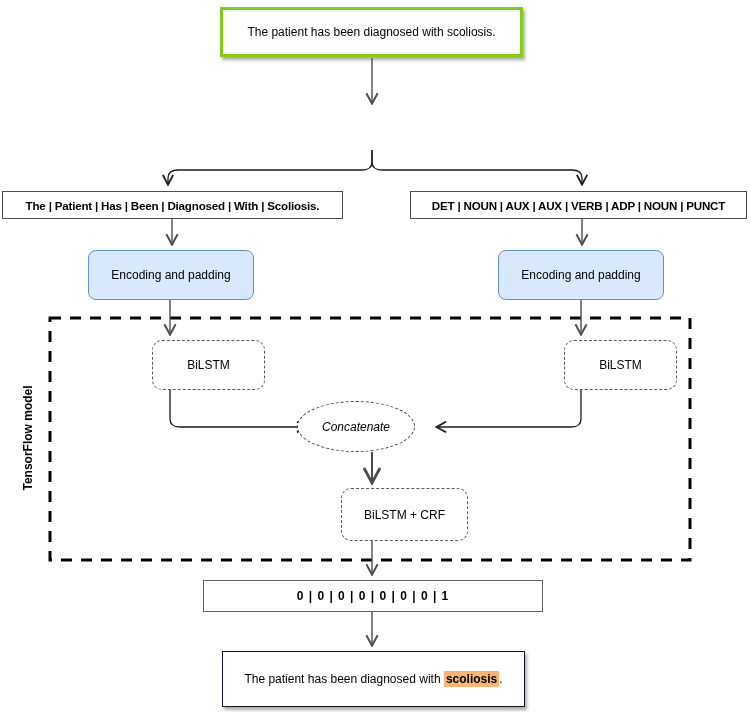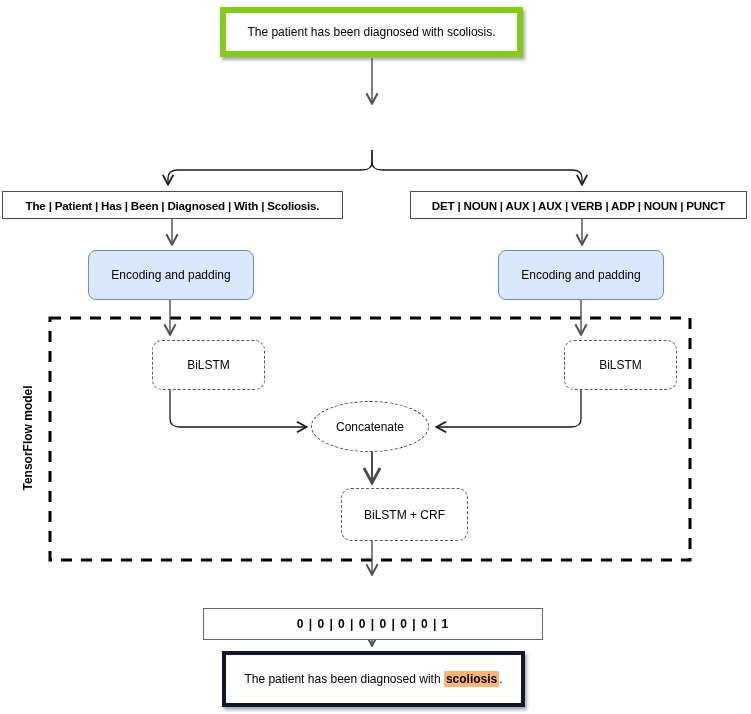--- a/index.html
+++ b/index.html
@@ -5,34 +5,34 @@
   html,body{margin:0;padding:0;background:#ffffff;}
   #canvas{
     position:relative;width:751px;height:714px;background:#ffffff;overflow:hidden;
     font-family:"Liberation Sans","DejaVu Sans",sans-serif;color:#000;
   }
   .node{
     position:absolute;display:flex;align-items:center;justify-content:center;
     box-sizing:border-box;background:#fff;font-size:12px;text-align:center;
     white-space:nowrap;
   }
-  .plain{border:6px solid #84cc16;}
+  .plain{border:3px solid #84cc16;}
   .shadowed{box-shadow:2px 3px 3px rgba(102,102,102,0.55);}
   .blue{
     background:#dae8fc;border:1px solid #6c8ebf;border-radius:8px;
   }
   .tokens{border:1px solid #4d4d4d;font-weight:bold;letter-spacing:-0.2px;font-size:11.6px;}
   .dashedbox{
     background:#fff;border:1.4px dashed #5a5a5a;border-radius:10px;margin-left:39px;
   }
   .ellipse{
     background:#fff;border:1.4px dashed #3c3c3c;border-radius:50%;
   }
   .vector{border:1px solid #666;font-weight:bold;letter-spacing:1px;}
-  .result-box{border:4px solid #0f172a;text-align:center;}
+  .result-box{border:1px solid #0f172a;text-align:center;}
   .hl{
     background:#f8b577;font-weight:bold;padding:1px 2px;border-radius:1px;
   }
   #tf-label{
     position:absolute;left:-27px;top:431px;width:110px;height:14px;
     font-size:12px;font-weight:bold;text-align:center;line-height:14px;
     transform:rotate(-90deg);white-space:nowrap;
   }
   #wires{position:absolute;left:0;top:0;}
 </style>
@@ -102,29 +102,29 @@
   <div id="tf-label">TensorFlow model</div>
 
   <div class="node dashedbox" style="left:113px;top:340px;width:113px;height:50px;">
     <span>BiLSTM</span>
   </div>
 
   <div class="node dashedbox" style="left:525px;top:340px;width:113px;height:50px;">
     <span>BiLSTM</span>
   </div>
 
-  <div class="node ellipse" style="left:311px;top:401px;width:118px;height:51px;">
+  <div class="node ellipse" style="left:297px;top:401px;width:118px;height:51px;font-style:italic;">
     <span>Concatenate</span>
   </div>
 
   <div class="node dashedbox" style="left:302px;top:488px;width:127px;height:53px;">
     <span>BiLSTM + CRF</span>
   </div>
 
-  <div class="node vector" style="left:203px;top:608px;width:340px;height:32px;text-align:center;">
+  <div class="node vector" style="left:203px;top:580px;width:340px;height:32px;text-align:center;">
     <span>0 | 0 | 0 | 0 | 0 | 0 | 0 | 1</span>
   </div>
 
   <div class="node result-box shadowed" style="left:222px;top:651px;width:303px;height:56px;">
     <span>
       <span>The patient has been diagnosed with </span><span class="hl">scoliosis</span><span>.</span>
     </span>
   </div>
 
 </div>

